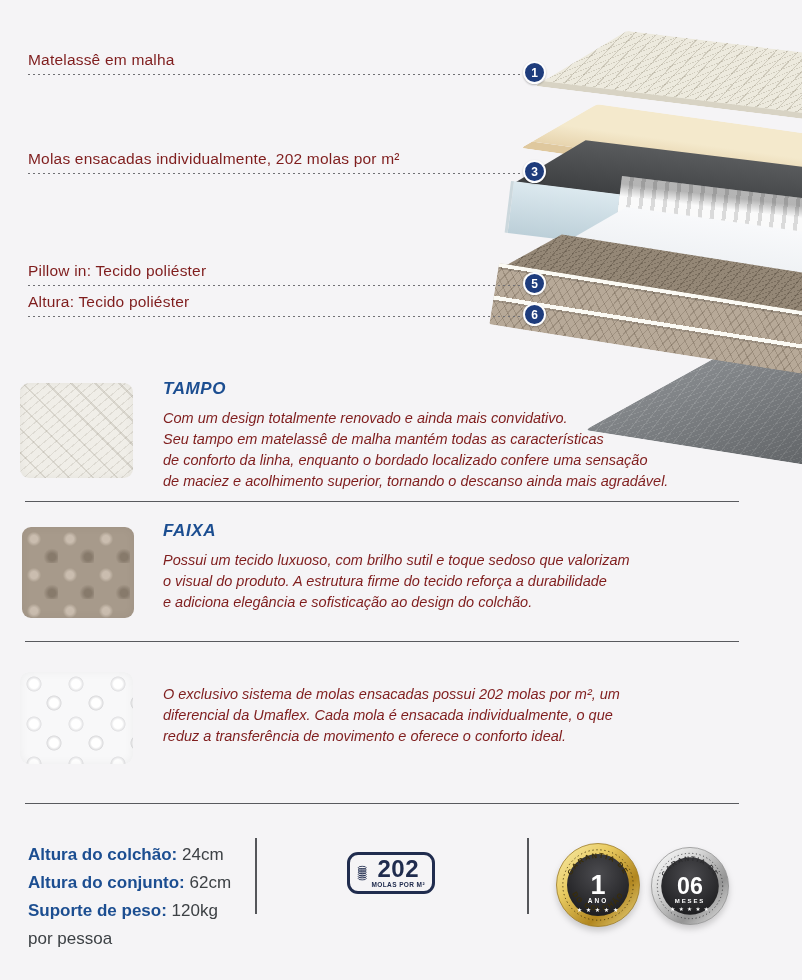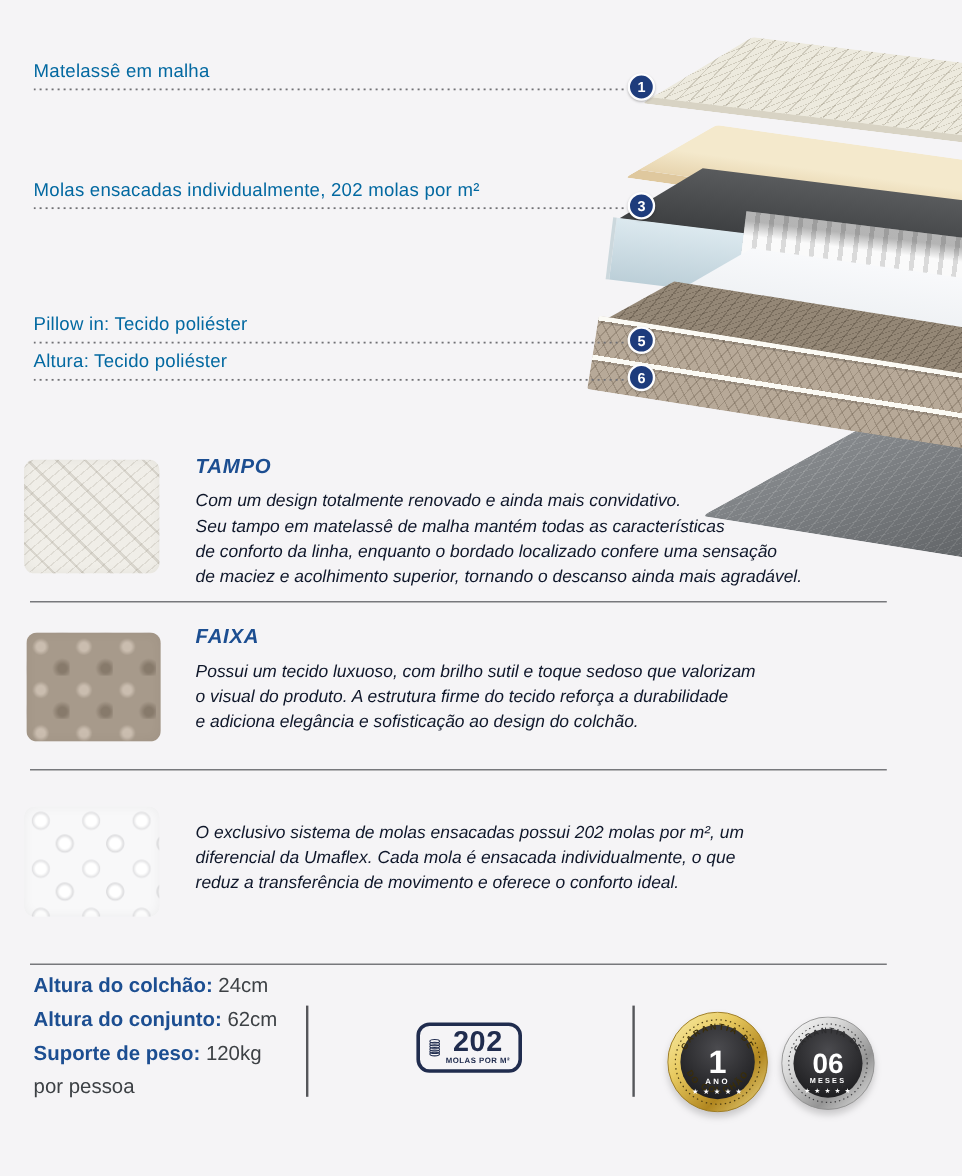--- a/index.html
+++ b/index.html
@@ -41,21 +41,21 @@
   .layer-box-front{left:499px;top:263px;width:332px;height:62px;transform:rotate(9deg);transform-origin:left top;
     background-color:#b7a998;border-radius:2px;
     background-image:linear-gradient(180deg,#fbfaf4 0 4px,rgba(0,0,0,.14) 4px 6px,transparent 6px),
       linear-gradient(180deg,transparent 0 33px,#fbfaf4 33px 37px,rgba(0,0,0,.12) 37px 39px,transparent 39px),
       repeating-linear-gradient(55deg,rgba(80,66,50,.24) 0 1px,transparent 1px 7px),
       repeating-linear-gradient(-55deg,rgba(80,66,50,.24) 0 1px,transparent 1px 7px);}
 
   
   .rows{position:absolute;left:28px;top:0;width:560px;height:380px;z-index:3;}
   .crow{position:absolute;left:0;width:550px;height:36px;}
-  .crow .lbl{position:absolute;left:0;top:0;font-size:15.5px;color:#0369a1;letter-spacing:.2px;white-space:nowrap;text-align:center;}
+  .crow .lbl{position:absolute;left:0;top:0;font-size:15.5px;color:#7f1d1d;letter-spacing:.2px;white-space:nowrap;text-align:center;}
   .crow .dots{position:absolute;left:0;top:22px;width:494px;height:3px;
     background-image:radial-gradient(circle 1px at 1px 1.5px,#707074 95%,transparent);background-size:5px 3px;background-repeat:repeat-x;}
   .crow .numb{position:absolute;left:495px;top:10px;width:23px;height:23px;border-radius:50%;
     background:#1e3c7c;border:2px solid #fdfdfe;box-sizing:border-box;
     color:#fff;font-size:12px;font-weight:bold;display:flex;align-items:center;justify-content:center;box-shadow:0 1px 2px rgba(0,0,0,.25);}
 
   
   .feature{position:absolute;left:0;width:802px;z-index:4;}
   .thumb{position:absolute;border-radius:9px;box-shadow:inset 0 0 10px rgba(0,0,0,.05);}
   .thumb-tampo{left:20px;width:113px;height:95px;background-color:#f0eee8;
@@ -64,26 +64,26 @@
   .thumb-faixa{left:22px;width:112px;height:91px;background-color:#a79a8b;
     background-image:radial-gradient(circle 10px at 12px 12px,#cabdaf 35%,transparent 72%),
       radial-gradient(circle 12px at 30px 30px,#877a6b 30%,transparent 72%);
     background-size:36px 36px;}
   .thumb-molejo{left:20px;width:113px;height:92px;background-color:#f8f8f9;
     background-image:radial-gradient(circle 11px at 14px 12px,#ffffff 40%,#e1e1e3 65%,transparent 72%),
       radial-gradient(circle 11px at 34px 31px,#ffffff 40%,#dbdbdd 65%,transparent 72%);
     background-size:42px 40px;}
   .ftext{position:absolute;left:163px;width:605px;font-style:italic;}
   .ftitle{font-size:17px;font-weight:bold;color:#1c4e91;letter-spacing:.6px;}
-  .fpara{margin-top:9px;font-size:14.5px;line-height:21px;color:#0f172a;white-space:pre-line;}
+  .fpara{margin-top:9px;font-size:14.5px;line-height:21px;color:#7f1d1d;white-space:pre-line;}
 
   .hr{position:absolute;left:25px;width:714px;border-top:1.5px solid #595a5e;z-index:4;}
 
   
-  .specs{position:absolute;left:28px;top:808px;font-size:17px;line-height:28px;z-index:4;}
+  .specs{position:absolute;left:28px;top:841px;font-size:17px;line-height:28px;z-index:4;}
   .spec-label{font-weight:bold;color:#1c4e91;}
   .spec-value{color:#3d4145;}
   .vdiv{position:absolute;top:838px;width:1.5px;height:76px;background:#55565a;z-index:4;}
 
   .badge202{position:absolute;left:347px;top:852px;width:88px;height:42px;box-sizing:border-box;
     border:3px solid #202c4e;border-radius:11px;display:flex;align-items:center;gap:4px;padding:0 7px;z-index:4;}
   .badge202 .b2col{display:flex;flex-direction:column;align-items:center;line-height:1;}
   .b2num{font-size:24px;font-weight:800;color:#202c4e;letter-spacing:.5px;}
   .b2cap{font-size:6.5px;font-weight:bold;color:#202c4e;letter-spacing:.4px;margin-top:1px;white-space:nowrap;}
 

